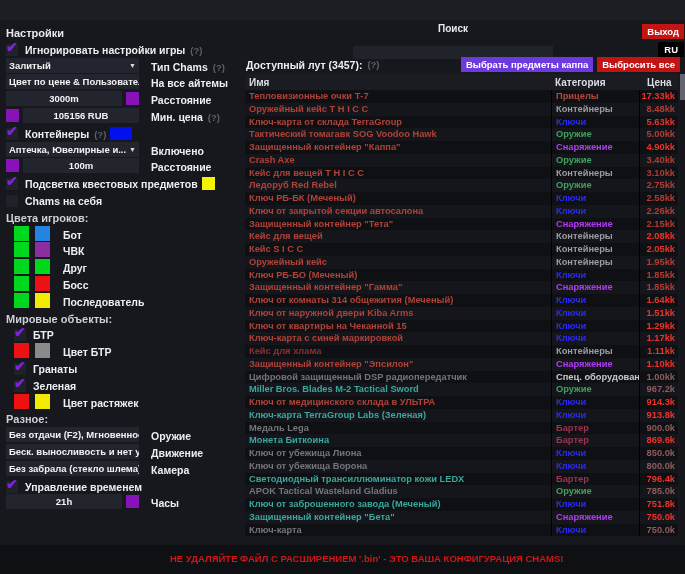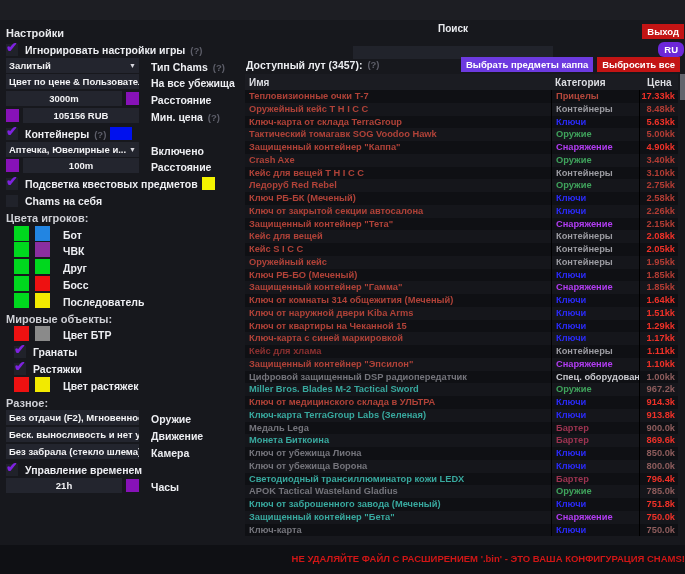--- a/index.html
+++ b/index.html
@@ -29,21 +29,21 @@
   .indent { margin-left:8px; }
 
   
   .right { flex:1; position:relative; background:#17181d; }
   .search-wrap { position:absolute; top:3px; left:110px; width:200px; text-align:center; }
   .search-label { font-size:10px; font-weight:bold; color:#e9eaee; display:block; margin-bottom:12px; }
   .search-input { width:200px; height:13px; background:#21232b; border:0; display:block; }
   .btn { font-size:9.5px; font-weight:bold; color:#fff; padding:2px 5px; white-space:nowrap; cursor:pointer; }
   .btn-red { background:#c31414; }
   .btn-purple { background:#6d3ae0; }
-  .btn-blue { background:#6d28d9;border-radius:6px; }
+  .btn-blue { background:#000000; }
   .exit-btn { position:absolute; top:4px; right:1px; }
   .ru-btn { position:absolute; top:22px; right:1px; padding:2px 6px; }
   .loot-head { position:absolute; top:37px; left:3px; right:5px; display:flex; align-items:center; }
   .loot-title { font-size:10.5px; font-weight:bold; color:#eceef2; }
   .loot-head .btn-purple { margin-left:auto; margin-right:4px; }
   .table { position:absolute; top:54px; left:2px; right:7px; bottom:0; overflow:hidden; }
   .thead { height:16px; background:#1b1c22; display:grid; grid-template-columns:306px 88px 1fr; align-items:center; }
   .thead span { font-size:10px; font-weight:bold; color:#dcdde2; }
   .rows { position:absolute; top:16px; left:0; right:0; bottom:0; overflow:hidden; }
   .trow { height:12.75px; display:grid; grid-template-columns:306px 88px 1fr; align-items:center; cursor:pointer; }
@@ -55,21 +55,21 @@
   .cell.price{ border-left:1px solid #000; text-align:right; padding-right:3px; }
   .thead .h-name { padding-left:4px; } .thead .h-cat { padding-left:4px; } .thead .h-price { padding-left:8px; }
   .ns-red  { color:#b04238; } .ns-dark { color:#8c3030; }
   .ns-teal { color:#38a89e; } .ns-gray { color:#74747b; }
   .ps-hot { color:#ef3128; } .ps-mid { color:#b23c34; } .ps-dim { color:#8d5c5c; }
   .scrollbar { position:absolute; right:0; top:54px; bottom:0; width:5px; background:#15161a; }
   .scroll-thumb { position:absolute; top:0; left:0; width:5px; height:26px; background:#63646d; }
 
   
   .footer { position:absolute; top:545px; left:0; width:685px; height:29px; background:#0f1014;
-            padding-left:170px; display:flex; justify-content:flex-end; }
+            padding-left:170px; display:flex; justify-content:flex-start; }
   .warning { font-size:9.5px; font-weight:bold; color:#d01616; margin-top:8px; white-space:nowrap; }
 </style>
 </head>
 <body>
 
 <div class="titlebar"></div>
 
 <div class="main">
 
   <div class="left">
@@ -93,21 +93,21 @@
       <span class="lbl">Тип Chams</span>
       <span class="help">(?)</span>
     </div>
 
     <div class="srow">
       <span class="wz">
           <span class="dd">
             <span>Цвет по цене &amp; Пользователь</span>
           </span>
         </span>
-      <span class="lbl">На все убежища</span>
+      <span class="lbl">На все айтемы</span>
     </div>
 
     <div class="srow">
       <span class="wz">
           <span class="inp w116">3000m</span>
           <span class="sw ml" style="background: rgb(135, 18, 184);"></span>
         </span>
       <span class="lbl">Расстояние</span>
     </div>
 
@@ -184,32 +184,36 @@
           <span class="sw" style="background: rgb(0, 216, 30);"></span>
           <span class="sw" style="background: rgb(242, 234, 0);"></span>
           <span class="lbl">Последователь</span>
         </div>
       </div>
 
     <div class="srow">
         <span class="sec-title">Мировые объекты:</span>
       </div>
     <div>
+        <div class="srow indent">
+          <span class="cb on"></span>
+          <span class="lbl">БТР</span>
+        </div>
         <div class="srow pair indent">
           <span class="sw" style="background: rgb(238, 17, 17);"></span>
           <span class="sw" style="background: rgb(138, 138, 138);"></span>
           <span class="lbl">Цвет БТР</span>
         </div>
         <div class="srow indent">
           <span class="cb on"></span>
           <span class="lbl">Гранаты</span>
         </div>
         <div class="srow indent">
           <span class="cb on"></span>
-          <span class="lbl">Растяжки</span>
+          <span class="lbl">Зеленая</span>
         </div>
         <div class="srow pair indent">
           <span class="sw" style="background: rgb(238, 17, 17);"></span>
           <span class="sw" style="background: rgb(242, 234, 0);"></span>
           <span class="lbl">Цвет растяжек</span>
         </div>
       </div>
 
     <div class="srow">
         <span class="sec-title">Разное:</span>

